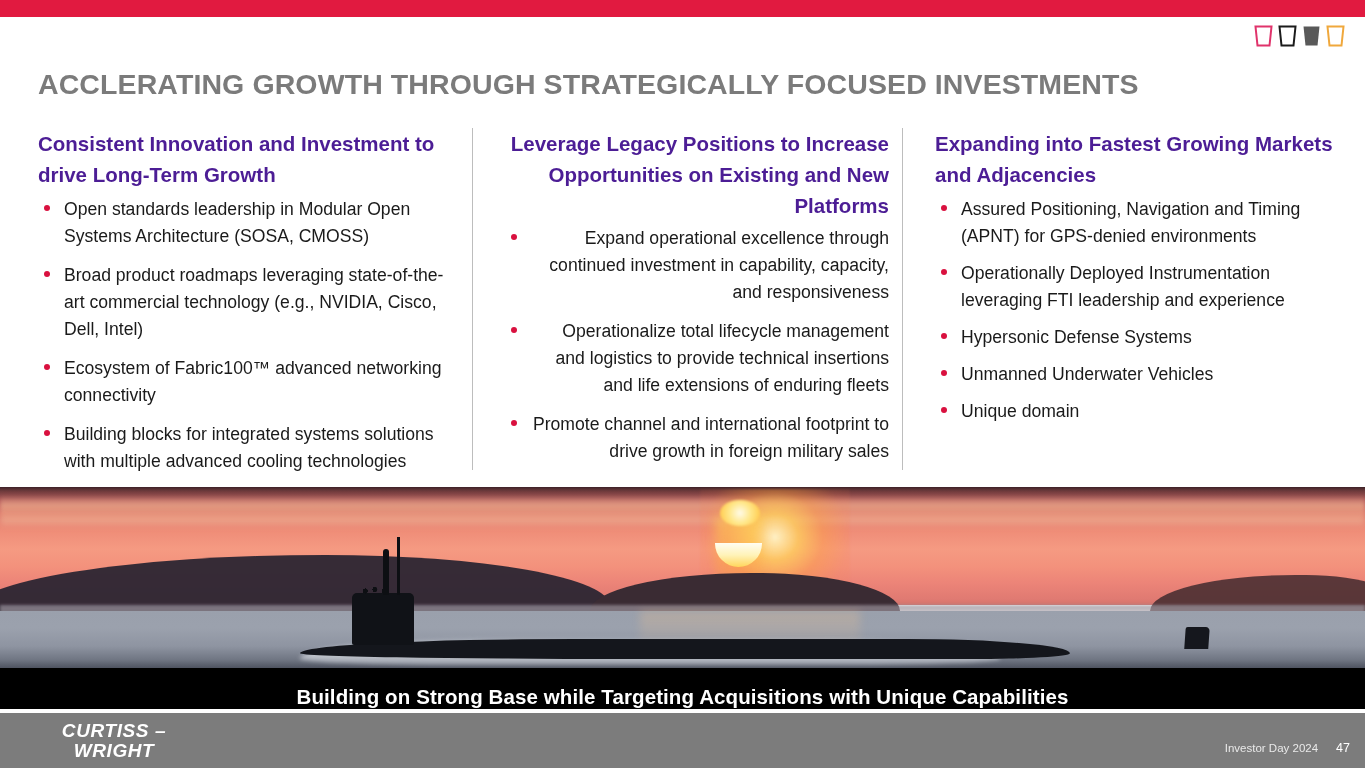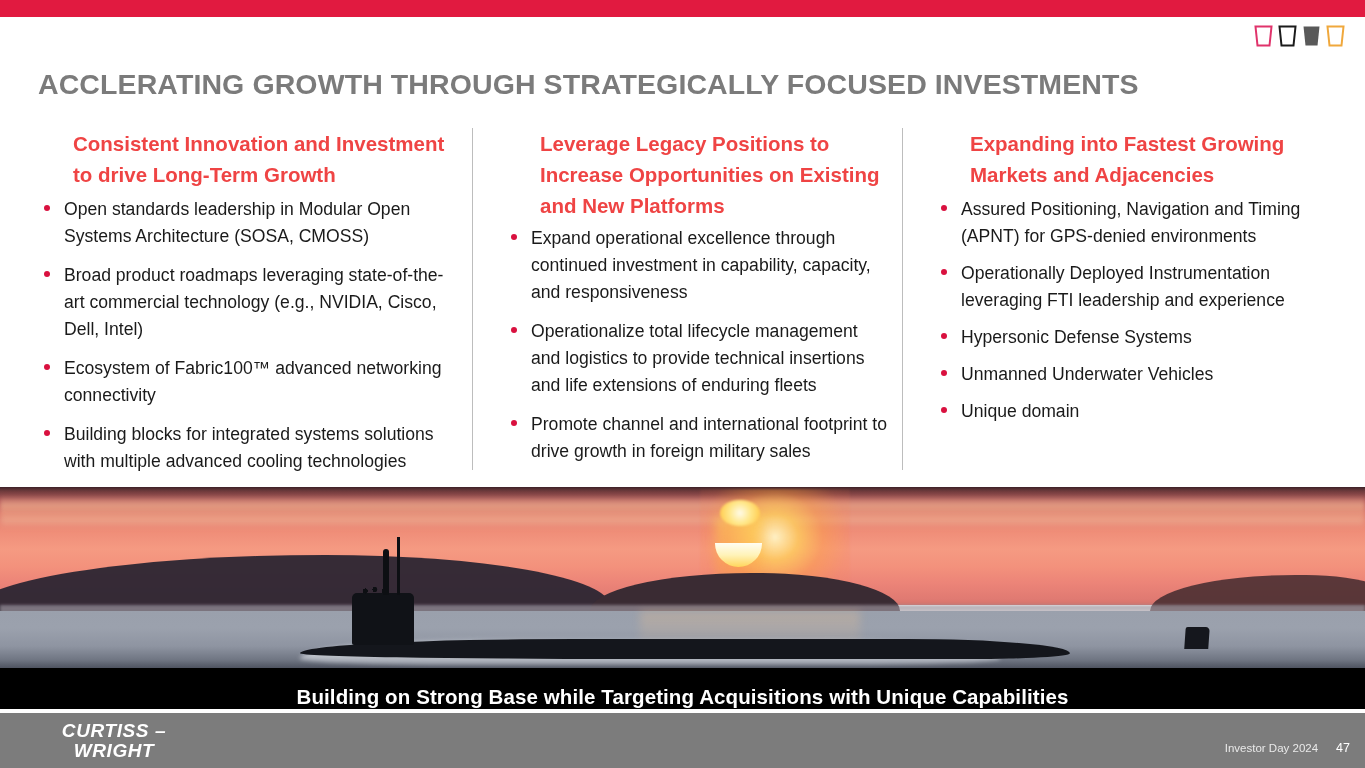--- a/index.html
+++ b/index.html
@@ -35,30 +35,30 @@
   }
 
   
   .columns {
     position: absolute; left: 0; top: 128px;
     width: 1365px; height: 350px;
     display: flex;
   }
   .col { position: relative; padding: 0 14px 0 0; }
   .col-1 { width: 473px; padding-left: 38px; }
-  .col-2 { width: 430px; padding-left: 32px; }
+  .col-2 { width: 430px; padding-left: 32px; text-align: right; }
   .col-3 { width: 462px; padding-left: 32px; }
   .col-1::after, .col-2::after {
     content: ""; position: absolute; right: 0; top: 0;
     width: 1px; height: 342px; background: #bdbdbd;
   }
 
   .col-head {
-    font-size: 20.5px; font-weight: bold; color: #ef4444;
-    line-height: 31px; margin-bottom: 6px; margin-left: 35px;
+    font-size: 20.5px; font-weight: bold; color: #4c1d95;
+    line-height: 31px; margin-bottom: 6px;
   }
   .col-2 .col-head { margin-bottom: 4px; }
 
   ul.bullets { list-style: none; }
   ul.bullets li {
     position: relative;
     padding-left: 26px;
     margin-bottom: 12px;
     font-size: 17.6px;
     line-height: 27px;

